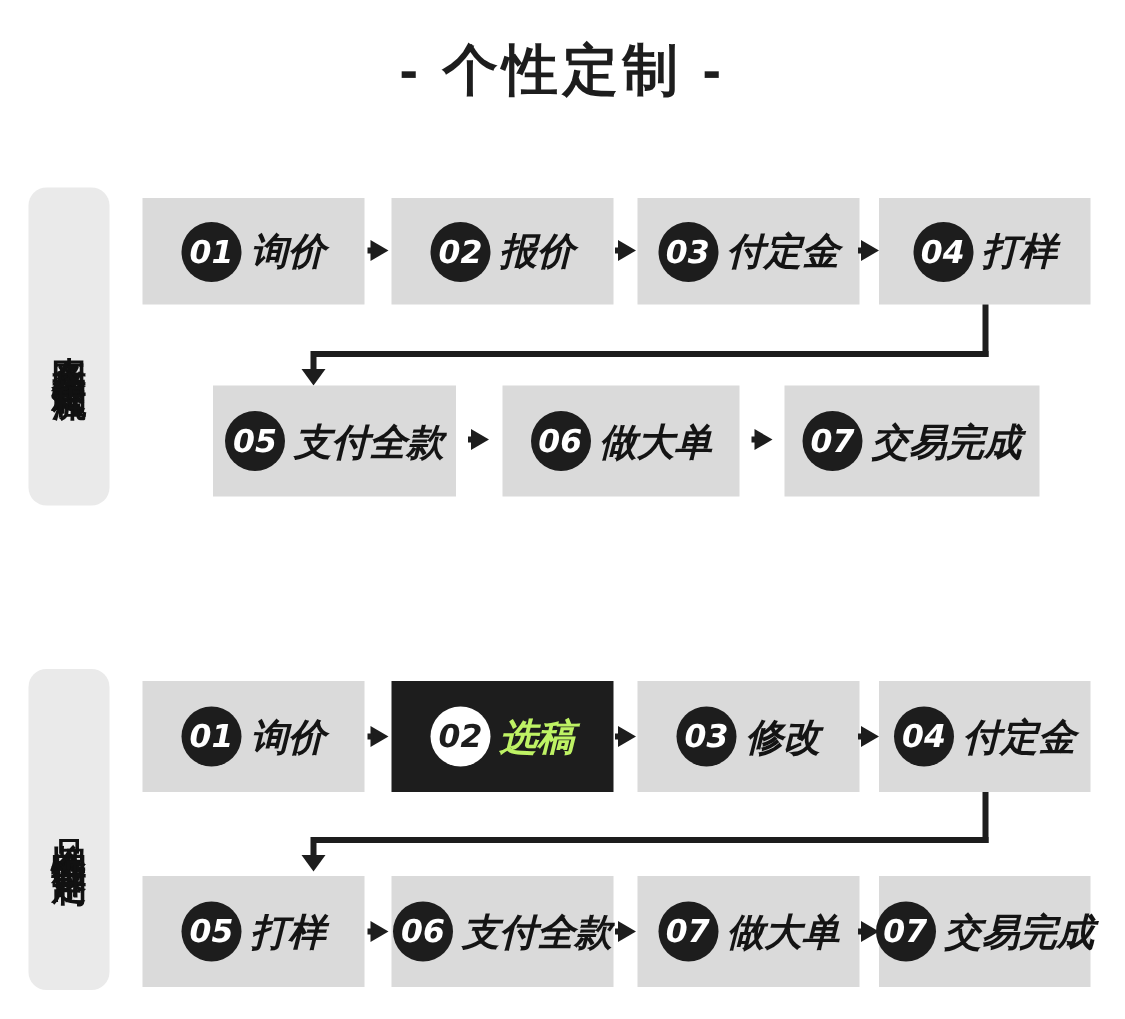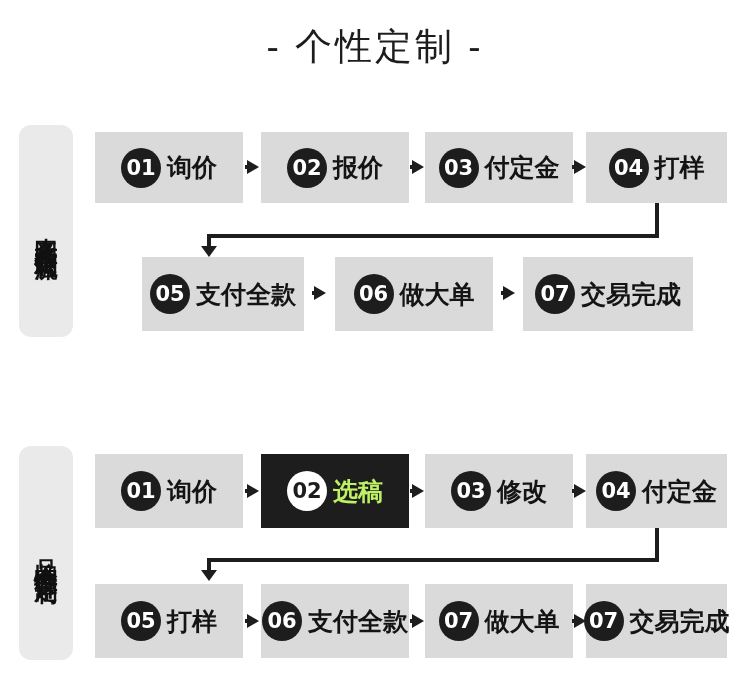--- a/index.html
+++ b/index.html
@@ -10,36 +10,37 @@
   }
   html,body{margin:0;padding:0;}
   body{
     width:750px;height:679px;position:relative;overflow:hidden;
     background:var(--paper);
     font-family:"Liberation Sans","DejaVu Sans",sans-serif;
     color:var(--ink);
   }
   .title{
     position:absolute;top:22px;left:0;width:750px;
-    text-align:center;font-size:37px;font-weight:400;
+    text-align:center;font-size:37px;font-weight:700;
     letter-spacing:3px;color:var(--ink);
   }
   .side-bar{
     position:absolute;width:54px;background:var(--bar-gray);
     border-radius:12px;display:flex;align-items:center;justify-content:center;
   }
   .side-bar span{
     writing-mode:vertical-rl;text-orientation:upright;
     font-size:23px;font-weight:700;letter-spacing:3px;color:#111;
     line-height:1;
   }
   .step{
     position:absolute;height:71px;background:var(--box-gray);
     display:flex;align-items:center;justify-content:center;gap:6px;
     white-space:nowrap;
+    font-style:italic;
   }
   .step.tall{height:74px;}
   .step.highlight{background:var(--ink);}
   .badge{
     width:40px;height:40px;border-radius:50%;background:var(--ink);
     color:#fff;display:flex;align-items:center;justify-content:center;
     font-size:21px;font-weight:700;flex:0 0 auto;
     font-family:"DejaVu Sans","Liberation Sans",sans-serif;
   }
   .step.highlight .badge{background:#fff;color:var(--ink);}

